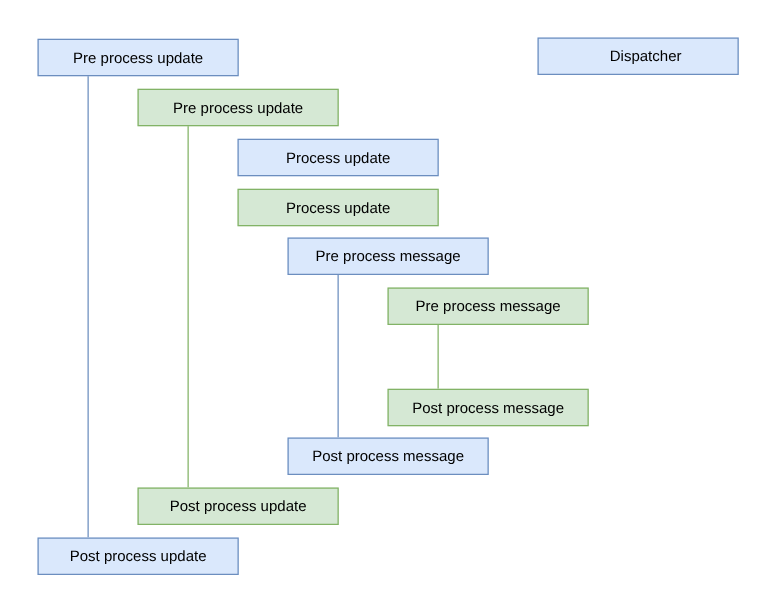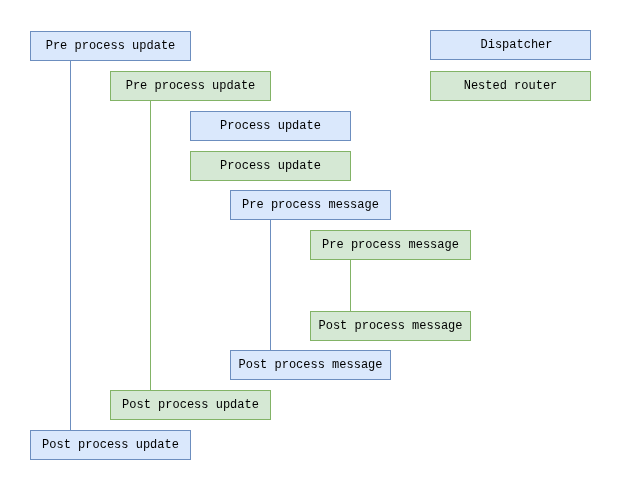--- a/index.html
+++ b/index.html
@@ -1,21 +1,21 @@
 <!DOCTYPE html>
 <html style="--dispatcher-fill: #dae8fc; --dispatcher-border: #6c8ebf; --router-fill: #d5e8d4; --router-border: #82b366;"><head>
 <meta charset="utf-8">
 <style>
   html, body { margin: 0; padding: 0; background: #ffffff; }
   .canvas {
     position: relative;
     width: 621px;
     height: 491px;
     background: #ffffff;
-    font-family: Liberation Mono, monospace;
+    font-family: Liberation Sans, sans-serif;
     overflow: hidden;
   }
   .node {
     position: absolute;
     width: 161px;
     height: 30px;
     box-sizing: border-box;
     display: flex;
     align-items: center;
     justify-content: center;
@@ -75,17 +75,14 @@
   <div class="node router" style="left:110px; top:390px;">
     <span>Post process update</span>
   </div>
   <div class="node dispatcher" style="left:30px; top:430px;">
     <span>Post process update</span>
   </div>
 
   <div class="node dispatcher" style="left:430px; top:30px;padding-left:12px;">
     <span>Dispatcher</span>
   </div>
-  <div class="node router" style="left:430px; top:71px;">
-    <span>Nested router</span>
-  </div>
 
 </div>
 
 </body></html>

